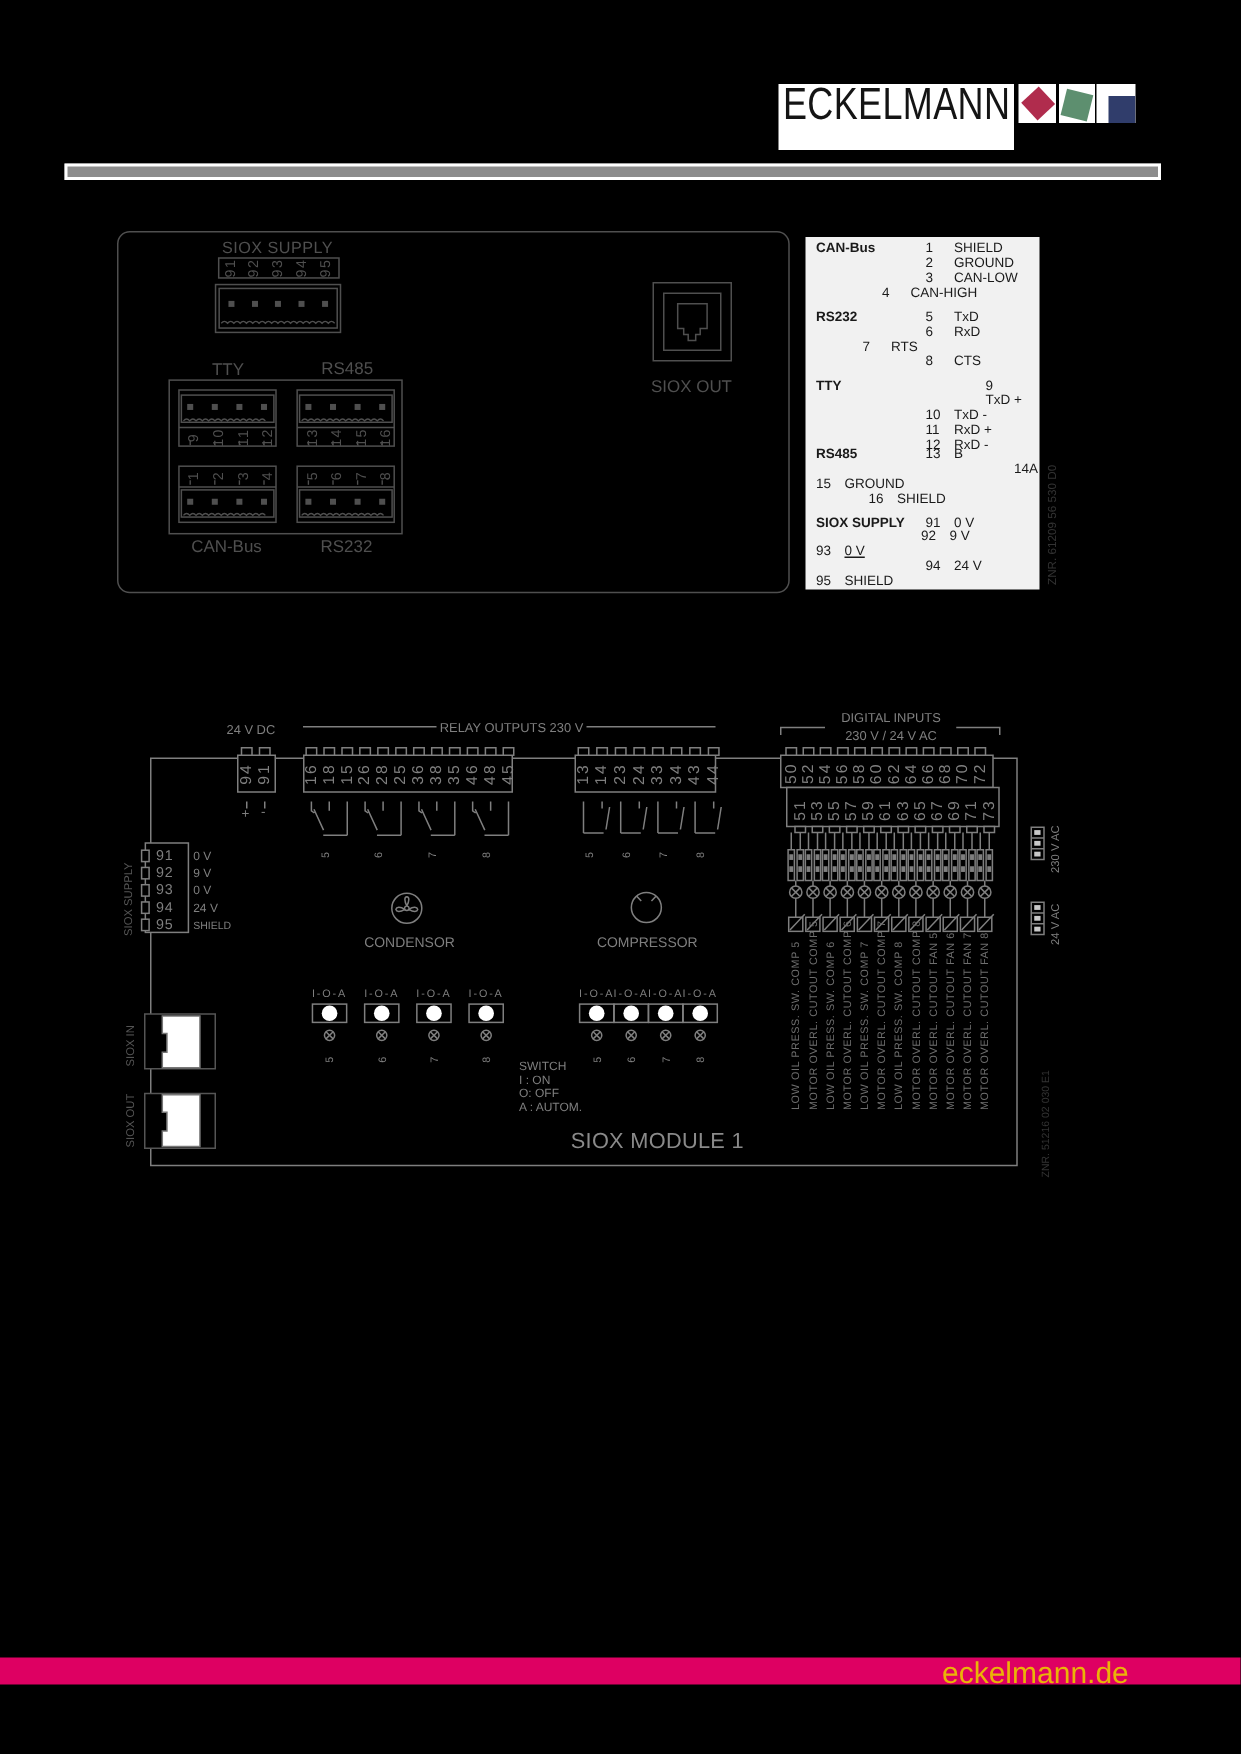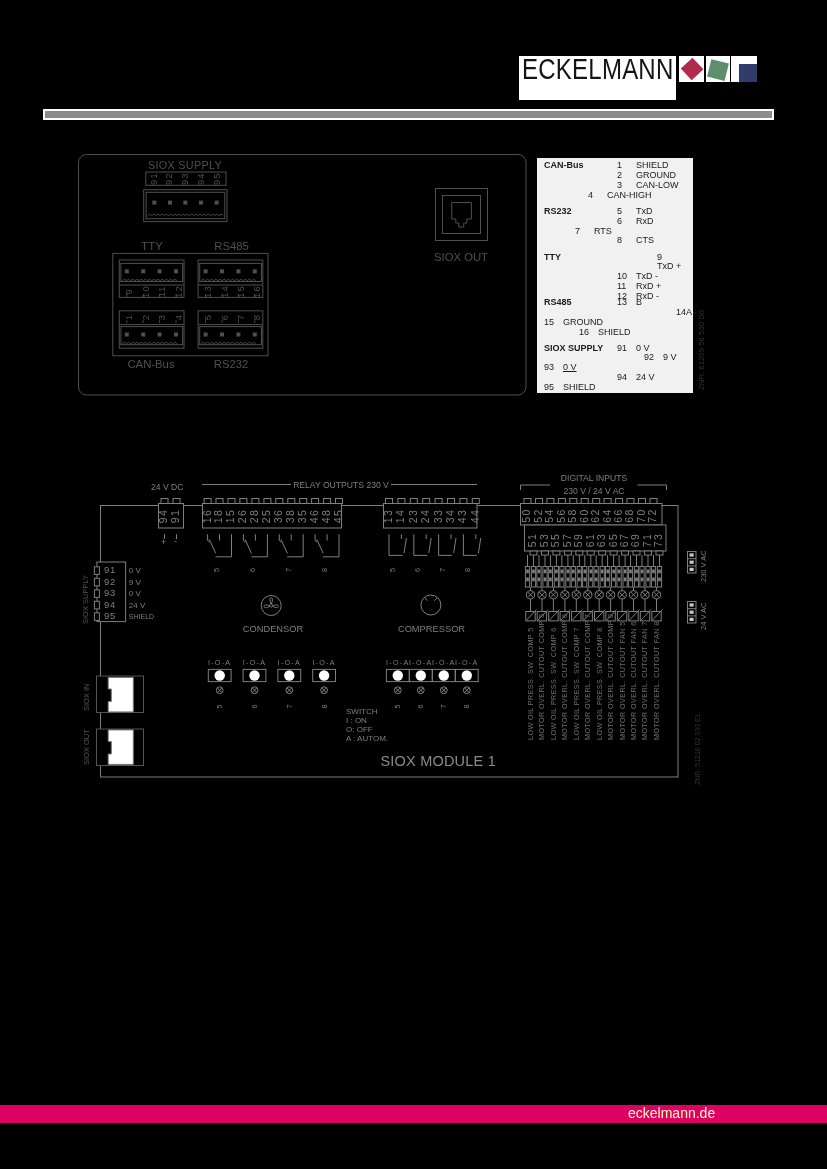--- a/index.html
+++ b/index.html
@@ -179,21 +179,21 @@
     <b style="position:absolute;left:0;top:0;">RS485</b>
     <div style="margin-left:73px;"><span style="display:inline-block;width:19px;">13</span>B</div>
     <div style="margin-left:60px;text-align:right;"><span style="display:inline-block;width:19px;">14</span>A</div>
     <div style=""><span style="display:inline-block;width:19px;">15</span>GROUND</div>
     <div style="margin-left:35px;"><span style="display:inline-block;width:19px;">16</span>SHIELD</div>
   </div>
 
   <div class="abs" style="left:7px;top:185.6px;width:148px;">
     <b style="position:absolute;left:0;top:0;">SIOX SUPPLY</b>
     <div style="margin-left:73px;"><span style="display:inline-block;width:19px;">91</span>0 V</div>
-    <div style="margin-left:100px;"><span style="display:inline-block;width:19px;">92</span>9 V</div>
+    <div style="margin-left:70px;"><span style="display:inline-block;width:19px;">92</span>9 V</div>
     <div style="text-decoration:underline;"><span style="display:inline-block;width:19px;">93</span>0 V</div>
     <div style="margin-left:73px;"><span style="display:inline-block;width:19px;">94</span>24 V</div>
     <div style=""><span style="display:inline-block;width:19px;">95</span>SHIELD</div>
   </div>
 </div>
 
 <div class="abs" style="left:696.5px;top:390px;width:90px;font-size:7.8px;color:#333;transform:rotate(-90deg);transform-origin:0 0;white-space:nowrap;">ZNR. 61209 56 530 D0</div>
 
 <svg class="abs" style="left:60px;top:440px;" width="680" height="360" viewBox="60 440 680 360">
 <g stroke="#7f7f7f" fill="none" stroke-width="1" font-family="Liberation Sans, sans-serif">
@@ -611,13 +611,13 @@
         <rect x="96.5" y="729" width="47" height="36.5" fill="#000" stroke="#555"></rect>
 <path d="M108.2,729.9 H133.3 V764.4 H108.2 V754 H111.3 V741.5 H108.2 Z" fill="#ffffff" stroke="#777"></path>
       </g>
 </g>
 </svg>
 
 <div class="abs" style="left:693.5px;top:785px;width:80px;font-size:7px;color:#333;transform:rotate(-90deg);transform-origin:0 0;white-space:nowrap;">ZNR. 51216 02 030 E1</div>
 
 <div class="abs" style="left:0;top:1104.5px;width:827px;height:18.5px;background:#de0062;"></div>
 
-<div class="abs" style="left:628px;top:1105px;color:#fef9c3;font-size:14px;z-index:2;">eckelmann.de</div>
+<div class="abs" style="left:628px;top:1105px;color:#eab308;font-size:20px;z-index:2;">eckelmann.de</div>
 
 </body></html>

